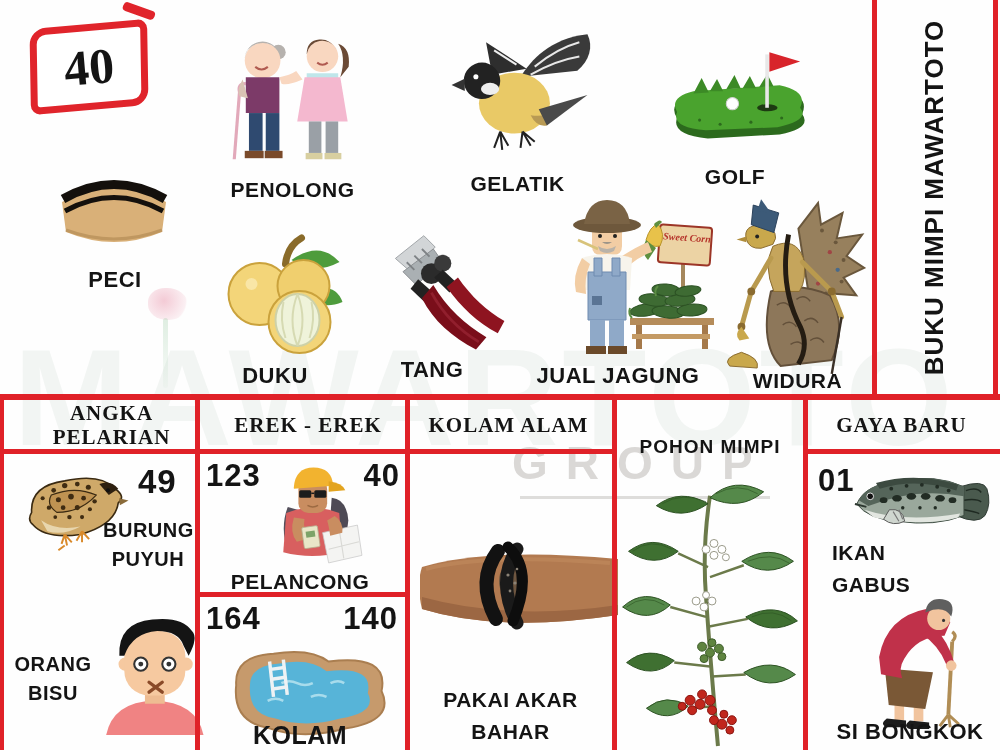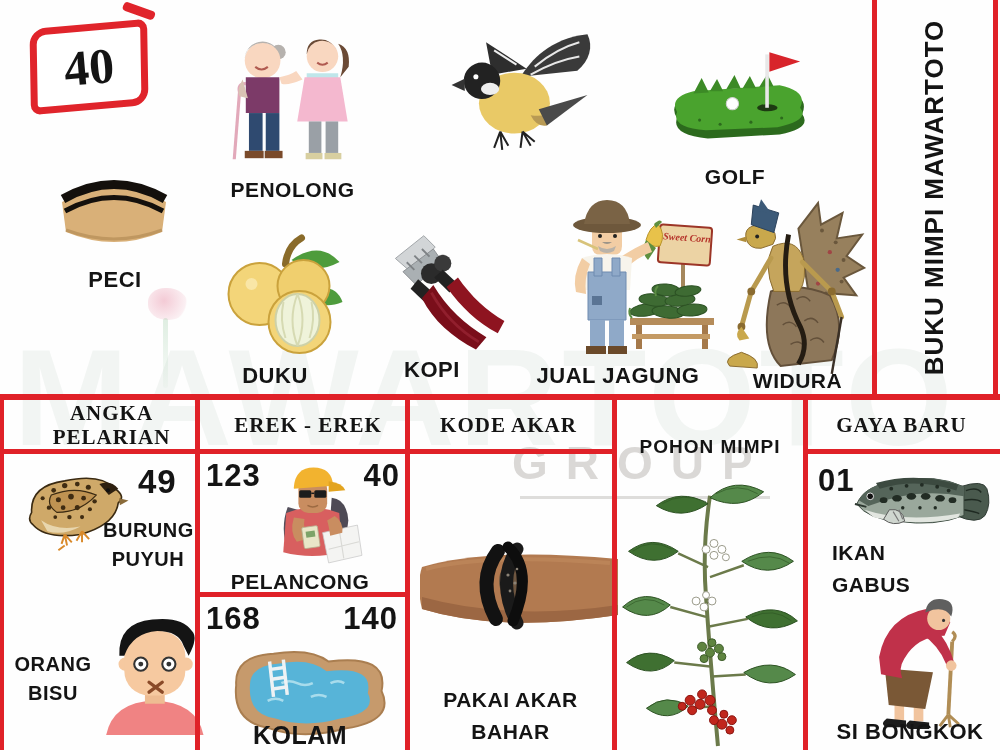--- a/index.html
+++ b/index.html
@@ -143,20 +143,21 @@
       <path d="M96 92 q14 2 24 -4 l-8 14 q-10 2 -16 -10z" fill="#b89a54"></path>
       <path d="M104 86 l48 -14 -40 30 z" fill="#4a4a4a"></path>
       <circle cx="48" cy="58" r="18" fill="#222"></circle>
       <ellipse cx="56" cy="66" rx="9" ry="6" fill="#eee"></ellipse>
       <circle cx="42" cy="54" r="2.5" fill="#fff"></circle>
       <path d="M31 56 l-13 6 13 6 z" fill="#333"></path>
       <path d="M66 108 l-6 16 m6 -16 l2 18 m-2 -18 l8 14" stroke="#222" stroke-width="2" fill="none"></path>
       <path d="M88 108 l-2 16 m2 -16 l8 14 m-8 -14 l12 10" stroke="#222" stroke-width="2" fill="none"></path>
     </svg>
   </div>
+  <div class="lbl lbl-gelatik">GELATIK</div>
 
   <div class="fig f-golf">
     <svg viewBox="0 0 150 115">
       <path d="M18 78 Q8 62 34 56 L118 50 Q148 56 140 74 Q150 88 118 94 L48 98 Q12 94 18 78 Z" fill="#2c6a1d"></path>
       <path d="M18 72 Q10 58 34 52 L118 46 Q146 52 138 68 Q148 80 116 87 L46 90 Q12 87 18 72 Z" fill="#4aa32e"></path>
       <path d="M34 54 l8 -15 7 14 z M50 52 l7 -12 6 12 z M66 50 l8 -14 6 13 z M82 49 l7 -12 6 12 z M98 48 l8 -13 6 12 z" fill="#3c8a26"></path>
       <circle cx="72" cy="64" r="6" fill="#fff" stroke="#d0d0d0"></circle>
       <ellipse cx="106" cy="68" rx="10" ry="3.5" fill="#1d3a12"></ellipse>
       <rect x="104" y="16" width="3.5" height="52" fill="#e8e8e8"></rect>
       <path d="M108 14 l30 9 -30 10 z" fill="#d8242b"></path>
@@ -200,21 +201,21 @@
       <path d="M24 34 l8 8 M32 27 l8 8 M40 20 l8 8" stroke="#7e8285" stroke-width="2"></path>
       <circle cx="50" cy="46" r="11" fill="#2b2b2b"></circle>
       <circle cx="62" cy="35" r="9" fill="#3a3a3a"></circle>
       <path d="M36 52 L54 68 L45 78 L28 62 Z" fill="#222"></path>
       <path d="M62 42 L78 57 L69 66 L53 50 Z" fill="#222"></path>
       <path d="M40 72 C52 96 72 113 97 126 L108 113 C86 100 66 82 52 58 Z" fill="#7a0e1a"></path>
       <path d="M66 60 C82 82 98 97 120 109 L127 96 C108 85 92 70 78 50 Z" fill="#8e1420"></path>
       <path d="M50 66 c12 22 30 40 50 52" stroke="#a83040" stroke-width="3" fill="none" opacity="0.5"></path>
     </svg>
   </div>
-  <div class="lbl lbl-tang">KOPI</div>
+  <div class="lbl lbl-tang">TANG</div>
 
   <div class="fig f-jual">
     <svg viewBox="0 0 200 168">
       <rect x="163" y="58" width="4" height="60" fill="#a5875c"></rect>
       <rect x="141" y="34" width="52" height="38" rx="3" fill="#ecd3a4" stroke="#9c3527" stroke-width="2" transform="rotate(4 167 53)"></rect>
       <rect x="112" y="126" width="84" height="7" fill="#b58c5a"></rect>
       <rect x="118" y="133" width="6" height="24" fill="#a5794a"></rect>
         <rect x="184" y="133" width="6" height="24" fill="#a5794a"></rect>
       <rect x="114" y="142" width="78" height="5" fill="#c49a64"></rect>
       <g fill="#3e6b33" stroke="#2c5224" stroke-width="1">
@@ -312,21 +313,21 @@
   <div class="red" style="left:803px;top:449px;width:197px;height:5px;"></div>
   <div class="red" style="left:195px;top:592px;width:215px;height:5px;"></div>
 
   <div class="hdr hdr-angka">
     <div>ANGKA PELARIAN</div>
   </div>
   <div class="hdr hdr-erek">
     <div>EREK - EREK</div>
   </div>
   <div class="hdr hdr-kode">
-    <div>KODE AKAR</div>
+    <div>KOLAM ALAM</div>
   </div>
   <div class="lbl lbl-pohon">POHON MIMPI</div>
   <div class="hdr hdr-gaya">
     <div>GAYA BARU</div>
   </div>
 
   <div class="fig f-quail">
     <svg viewBox="0 0 160 118">
       <path d="M30 62 Q28 28 72 22 Q118 12 136 32 Q150 42 140 50 Q136 78 92 90 Q48 96 32 78 Q24 72 30 62 Z" fill="#cfa969" stroke="#3a2a12" stroke-width="2"></path>
       <path d="M116 26 Q130 20 140 32 L128 40 Z" fill="#2e2010"></path>
@@ -393,21 +394,21 @@
       <path d="M58 36 Q60 10 84 10 Q108 10 110 34 L58 38 Z" fill="#f2b32f"></path>
       <path d="M104 28 Q122 30 126 40 L104 42 Z" fill="#e3a41f"></path>
       <rect x="65" y="40" width="16" height="10" rx="2" fill="#1c1c1c"></rect>
       <rect x="85" y="40" width="16" height="10" rx="2" fill="#1c1c1c"></rect>
       <path d="M81 44 h4" stroke="#1c1c1c" stroke-width="2"></path>
       <path d="M76 60 q7 4 14 0" stroke="#9c6a42" stroke-width="2" fill="none"></path>
     </svg>
   </div>
   <div class="lbl lbl-pelancong">PELANCONG</div>
 
-  <div class="num n-111">168</div>
+  <div class="num n-111">164</div>
   <div class="num n-140">140</div>
   <div class="fig f-kolam">
     <svg viewBox="0 0 182 112">
       <path d="M24 50 Q22 20 62 18 Q100 12 118 26 Q180 18 172 56 Q186 86 136 94 Q92 106 58 94 Q20 88 24 50 Z" fill="#c69a6c" stroke="#aa7e50" stroke-width="2"></path>
       <path d="M38 50 Q38 30 68 28 Q100 22 116 36 Q164 30 158 58 Q168 78 130 84 Q94 94 64 84 Q36 80 38 50 Z" fill="#57b4d8"></path>
       <path d="M70 48 q8 -4 16 0 q8 4 16 0 M100 62 q8 -4 16 0 M56 66 q8 -4 16 0 M120 48 q8 -4 14 0" stroke="#a8dcec" stroke-width="2.5" fill="none"></path>
       <g stroke="#eef2f4" stroke-width="3.5">
         <line x1="58" y1="26" x2="62" y2="62"></line>
           <line x1="72" y1="24" x2="76" y2="60"></line>
         <line x1="59" y1="34" x2="73" y2="32"></line>

